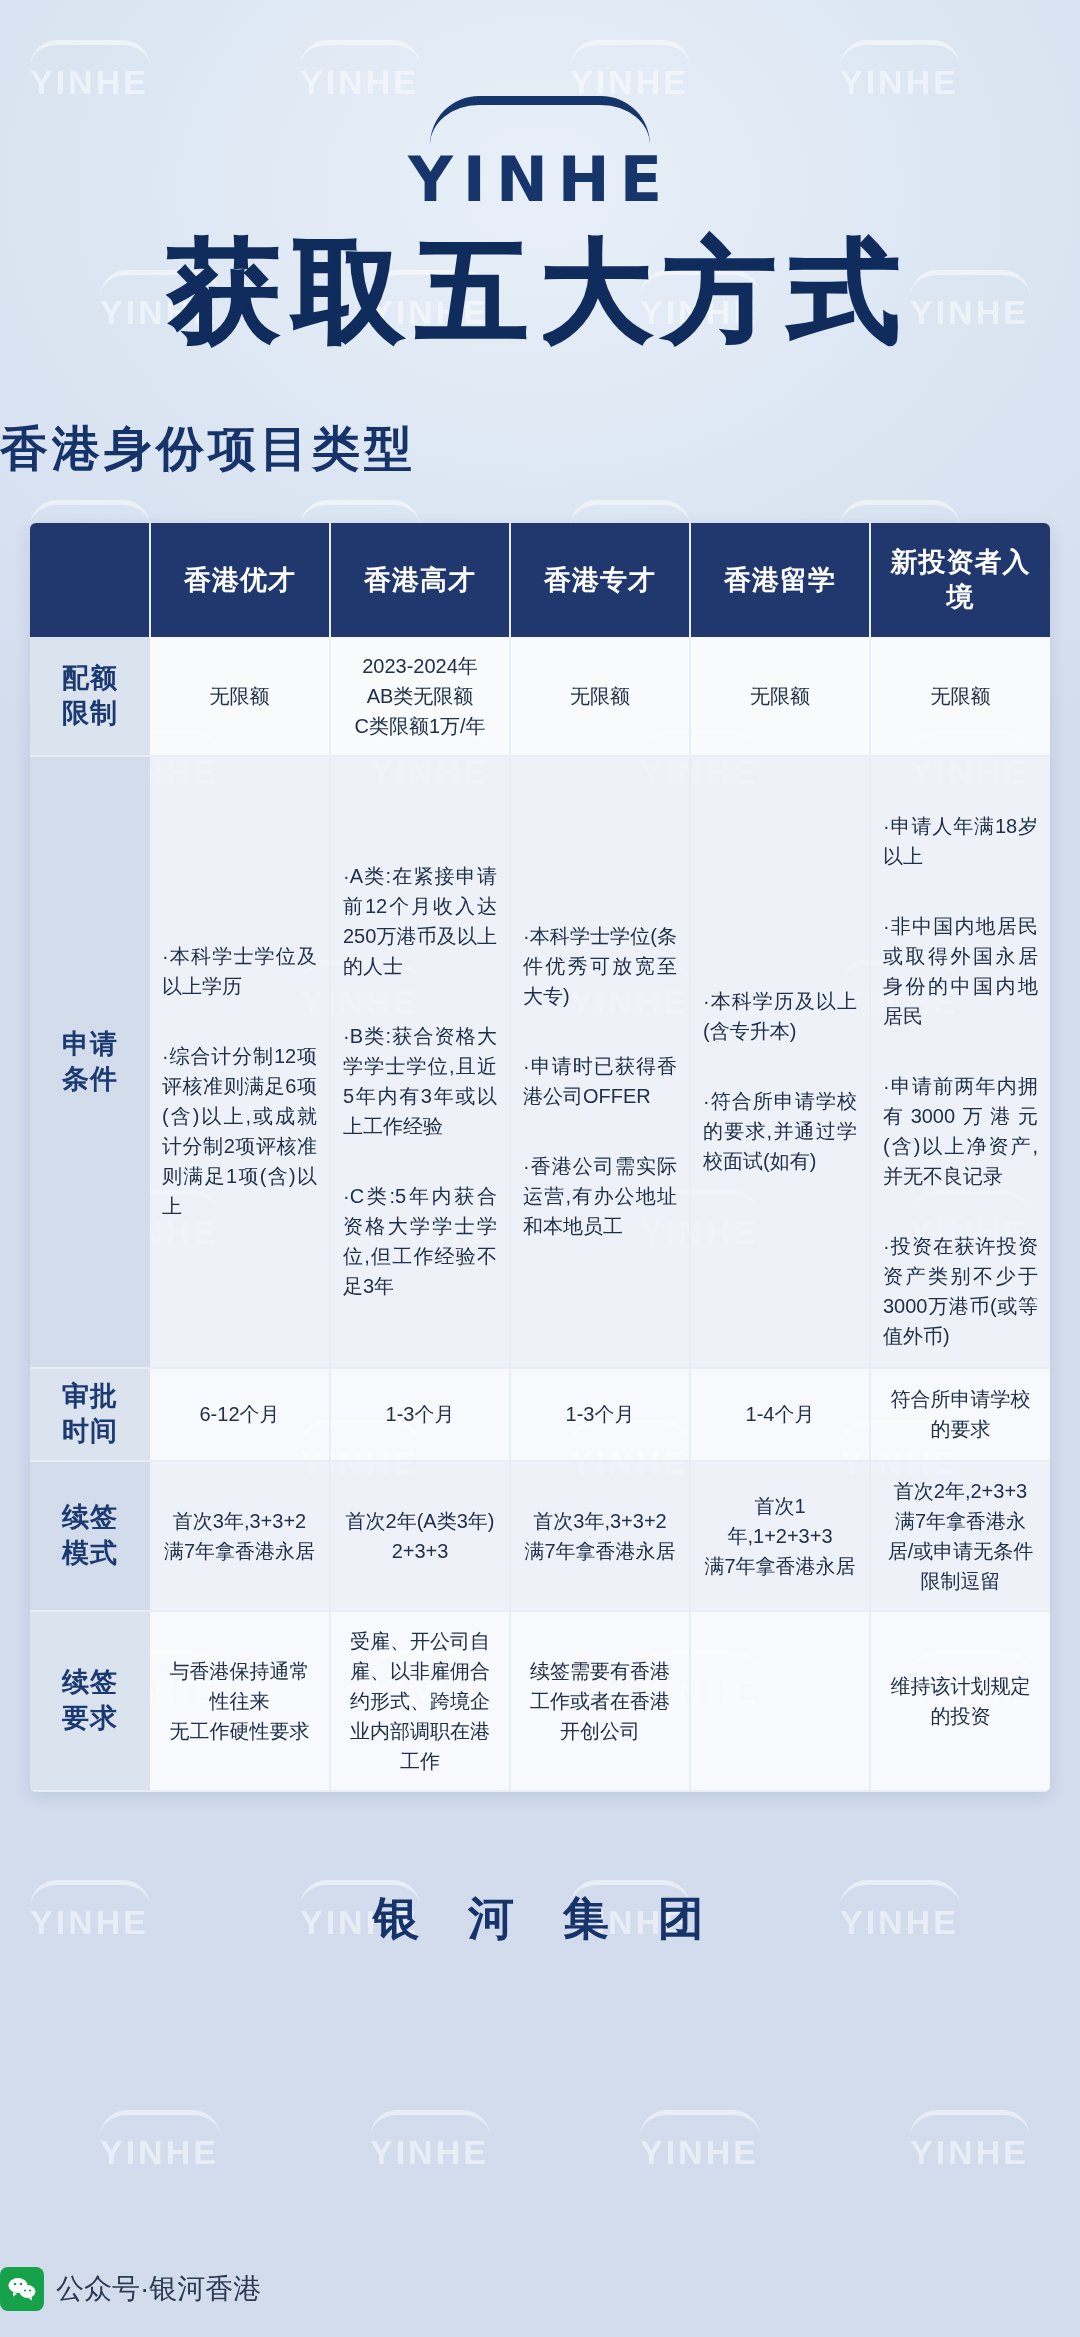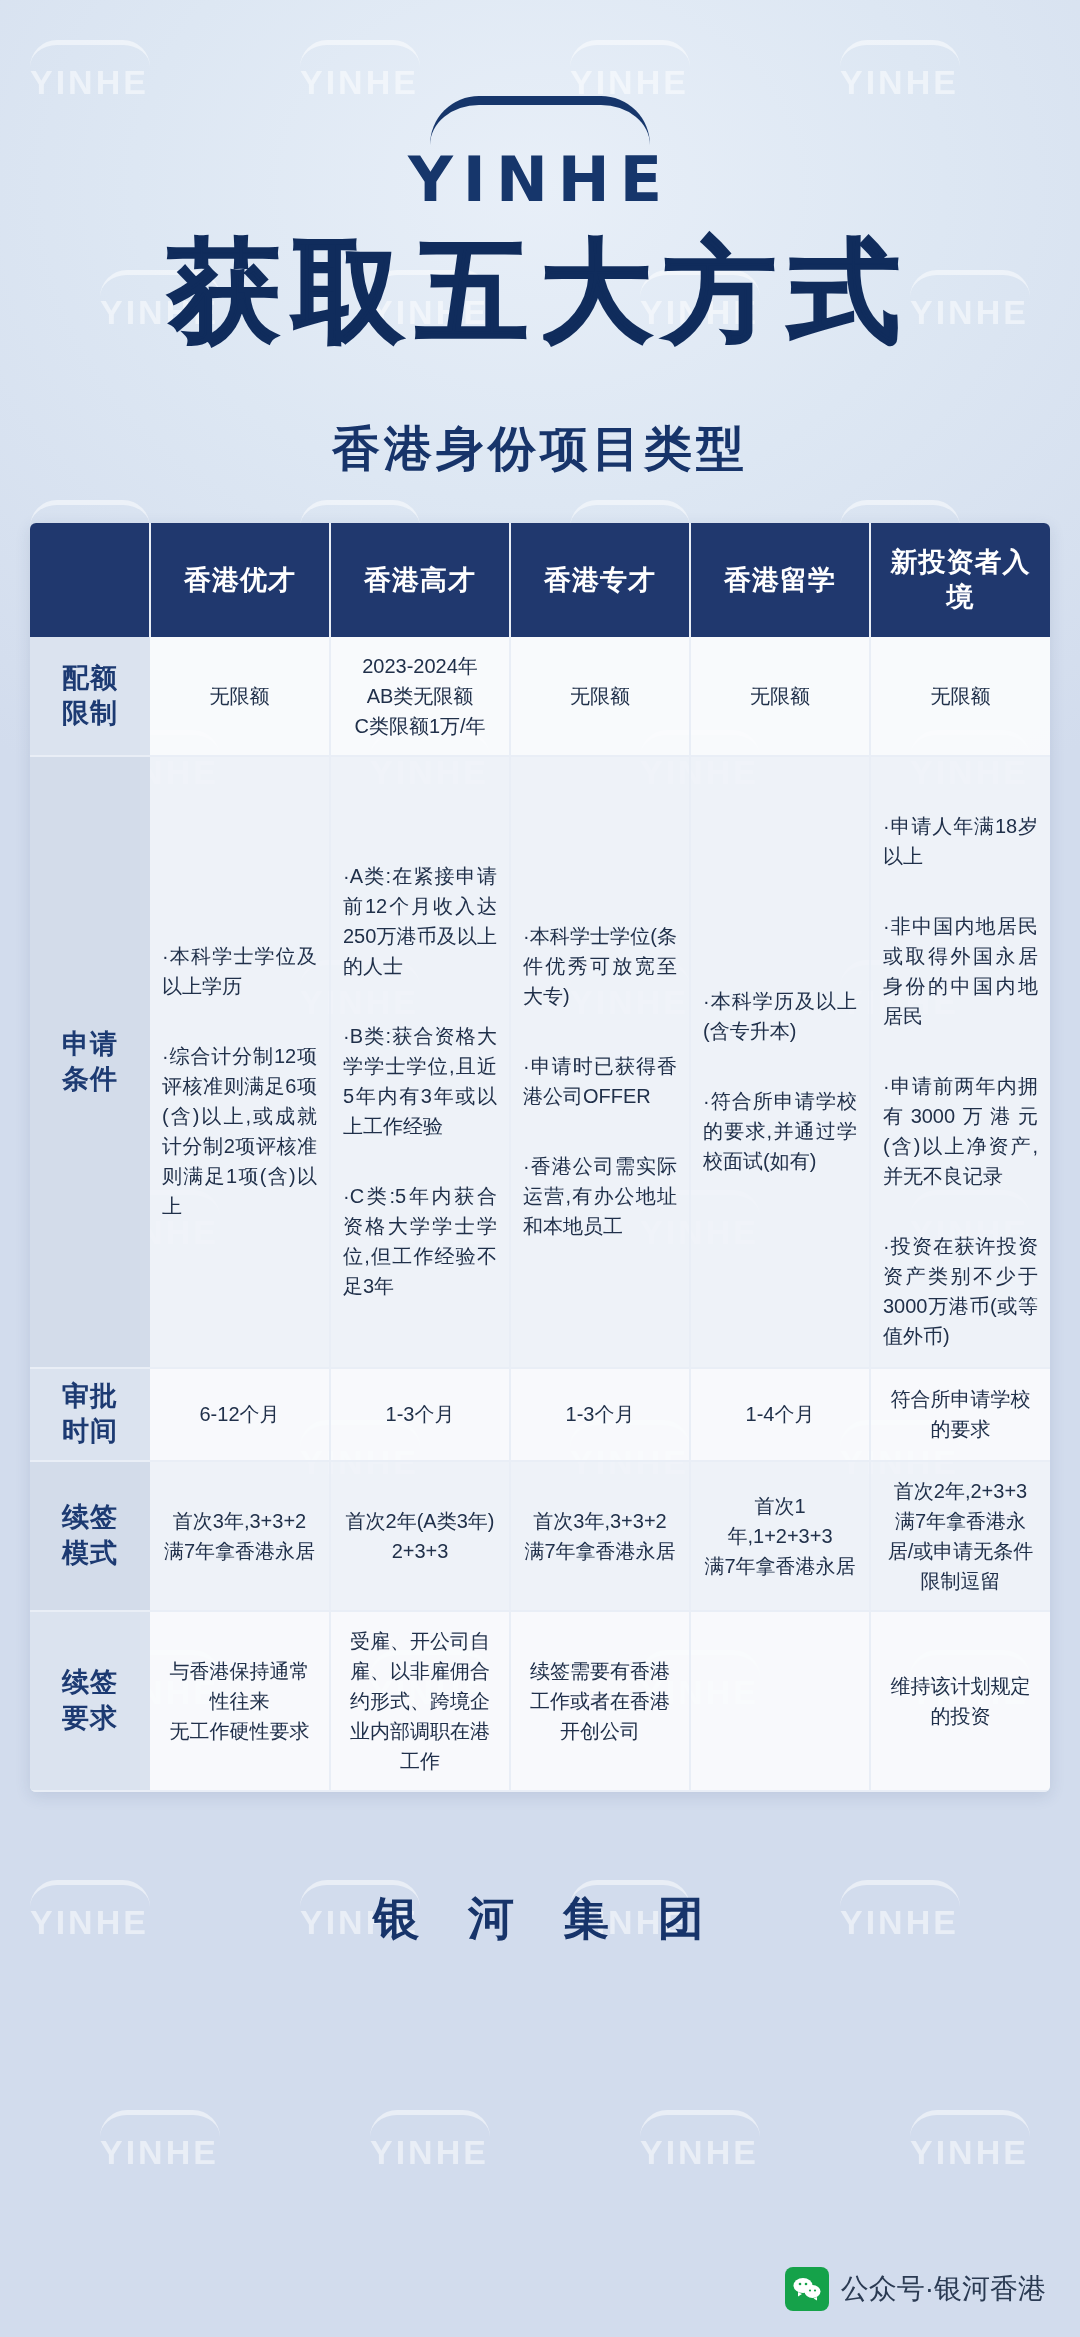--- a/index.html
+++ b/index.html
@@ -87,21 +87,20 @@
     text-align: center;
     font-size: 112px;
     font-weight: 800;
     letter-spacing: 12px;
     color: #102c5c;
     line-height: 1.1;
     -webkit-text-stroke: 2px #102c5c;
   }
   .subtitle {
     margin-top: 64px;
-    text-align: center;
     font-size: 48px;
     font-weight: 700;
     letter-spacing: 4px;
     color: #17346a;
   }
 
   
   .table-wrap {
     margin: 42px 30px 0 30px;
     border-radius: 6px;
@@ -178,21 +177,21 @@
   }
   .bottom-bar {
     position: absolute;
     left: 0;
     bottom: 0;
     width: 1080px;
     height: 96px;
     background: rgba(255,255,255,0.0);
     display: flex;
     align-items: center;
-    justify-content: flex-end;
+    justify-content: flex-start;
     padding-right: 34px;
     box-sizing: border-box;
     z-index: 3;
   }
   .account {
     display: flex;
     align-items: center;
     gap: 12px;
     font-size: 28px;
     color: #2a3a52;

